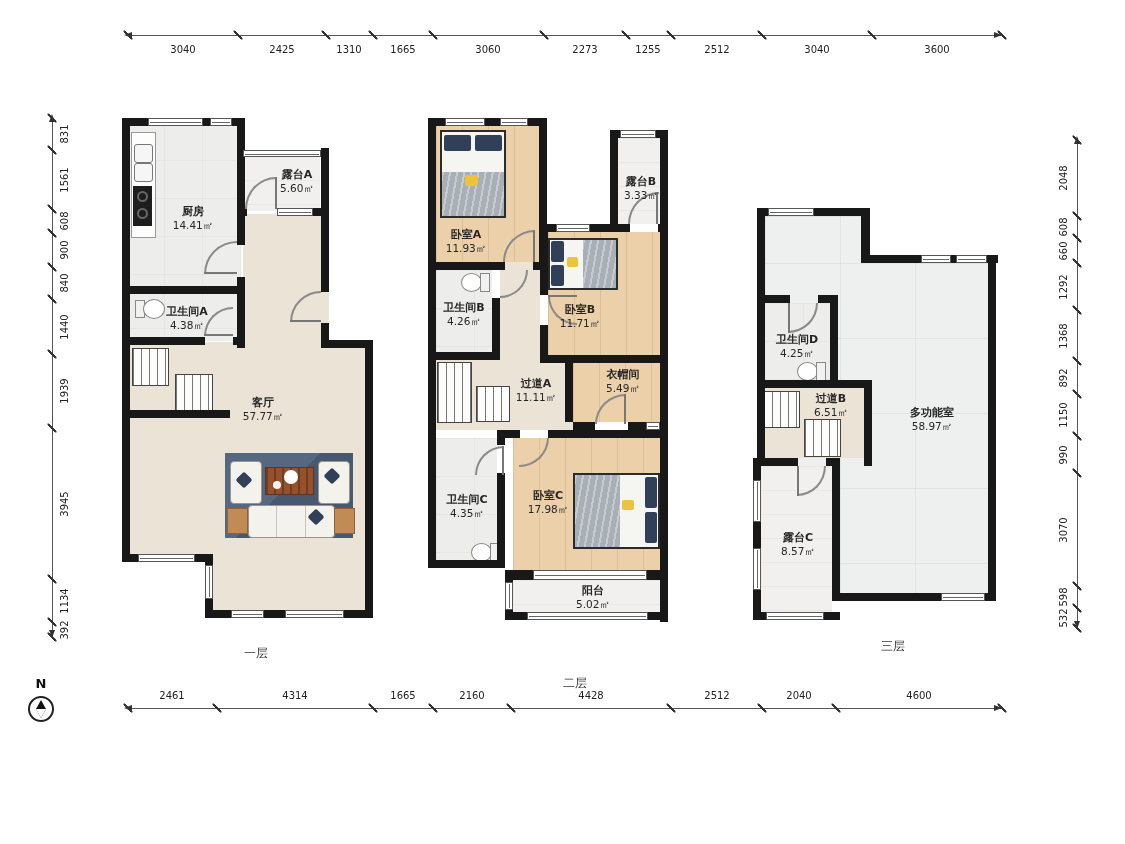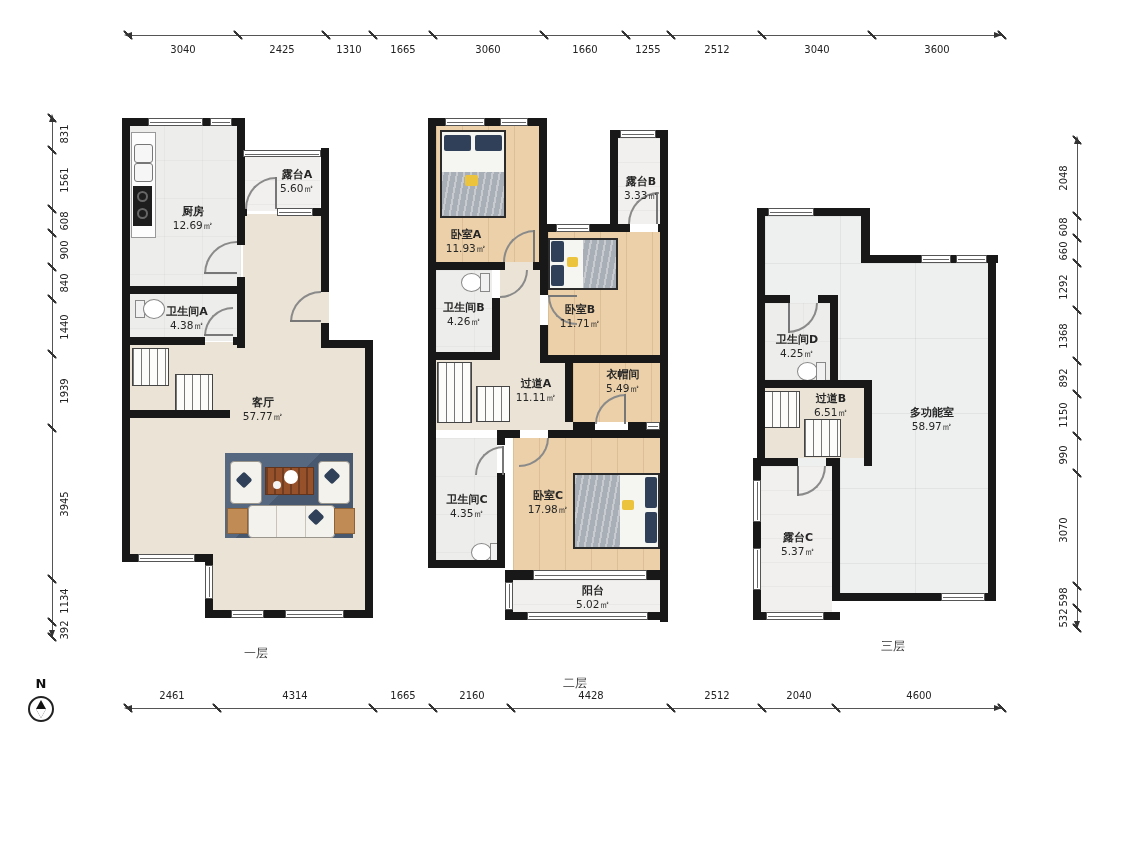--- a/index.html
+++ b/index.html
@@ -71,21 +71,21 @@
     <div class="tick" style="left:626px;top:35px"></div>
     <div class="tick" style="left:671px;top:35px"></div>
     <div class="tick" style="left:762px;top:35px"></div>
     <div class="tick" style="left:872px;top:35px"></div>
     <div class="tick" style="left:1002px;top:35px"></div>
     <div class="dt" style="left:183px;top:49px">3040</div>
     <div class="dt" style="left:282px;top:49px">2425</div>
     <div class="dt" style="left:349px;top:49px">1310</div>
     <div class="dt" style="left:403px;top:49px">1665</div>
     <div class="dt" style="left:488px;top:49px">3060</div>
-    <div class="dt" style="left:585px;top:49px">1660</div>
+    <div class="dt" style="left:585px;top:49px">2273</div>
     <div class="dt" style="left:648px;top:49px">1255</div>
     <div class="dt" style="left:717px;top:49px">2512</div>
     <div class="dt" style="left:817px;top:49px">3040</div>
     <div class="dt" style="left:937px;top:49px">3600</div>
   </div>
 
   <div>
     <div class="dline" style="left:128px;top:708px;width:874px;height:1px"></div>
     <div class="arrow" style="left:124px;top:705px;border-width:3px 8px 3px 0;border-color:transparent #333 transparent transparent"></div>
     <div class="arrow" style="left:994px;top:705px;border-width:3px 0 3px 8px;border-color:transparent transparent transparent #333"></div>
@@ -230,21 +230,21 @@
     <div class="leaf" style="left:204px;top:272px;width:33px;height:2px"></div>
     <div class="arc atl" style="left:245px;top:177px;width:31px;height:32px"></div>
     <div class="leaf" style="left:275px;top:177px;width:2px;height:32px"></div>
     <div class="arc atl" style="left:290px;top:291px;width:31px;height:31px"></div>
     <div class="leaf" style="left:290px;top:320px;width:31px;height:2px"></div>
     <div class="arc atl" style="left:204px;top:307px;width:29px;height:29px"></div>
     <div class="leaf" style="left:204px;top:334px;width:29px;height:2px"></div>
 
     <div class="rlabel" style="left:193px;top:218px">
       <div class="rname">厨房</div>
-      <div class="rarea">12.69㎡</div>
+      <div class="rarea">14.41㎡</div>
     </div>
     <div class="rlabel" style="left:297px;top:181px">
       <div class="rname">露台A</div>
       <div class="rarea">5.60㎡</div>
     </div>
     <div class="rlabel" style="left:187px;top:318px">
       <div class="rname">卫生间A</div>
       <div class="rarea">4.38㎡</div>
     </div>
     <div class="rlabel" style="left:263px;top:409px">
@@ -435,21 +435,21 @@
     <div class="rlabel" style="left:831px;top:405px">
       <div class="rname">过道B</div>
       <div class="rarea">6.51㎡</div>
     </div>
     <div class="rlabel" style="left:932px;top:419px">
       <div class="rname">多功能室</div>
       <div class="rarea">58.97㎡</div>
     </div>
     <div class="rlabel" style="left:798px;top:544px">
       <div class="rname">露台C</div>
-      <div class="rarea">5.37㎡</div>
+      <div class="rarea">8.57㎡</div>
     </div>
     <div class="flabel" style="left:893px;top:646px">三层</div>
   </div>
 
   <div>
     <div class="nlabel" style="left:41px;top:683px">N</div>
     <div class="compass-circle" style="left:28px;top:696px"></div>
     <div class="needle-n" style="left:36px;top:700px"></div>
     <div class="needle-s" style="left:36px;top:709px"></div>
   </div>

